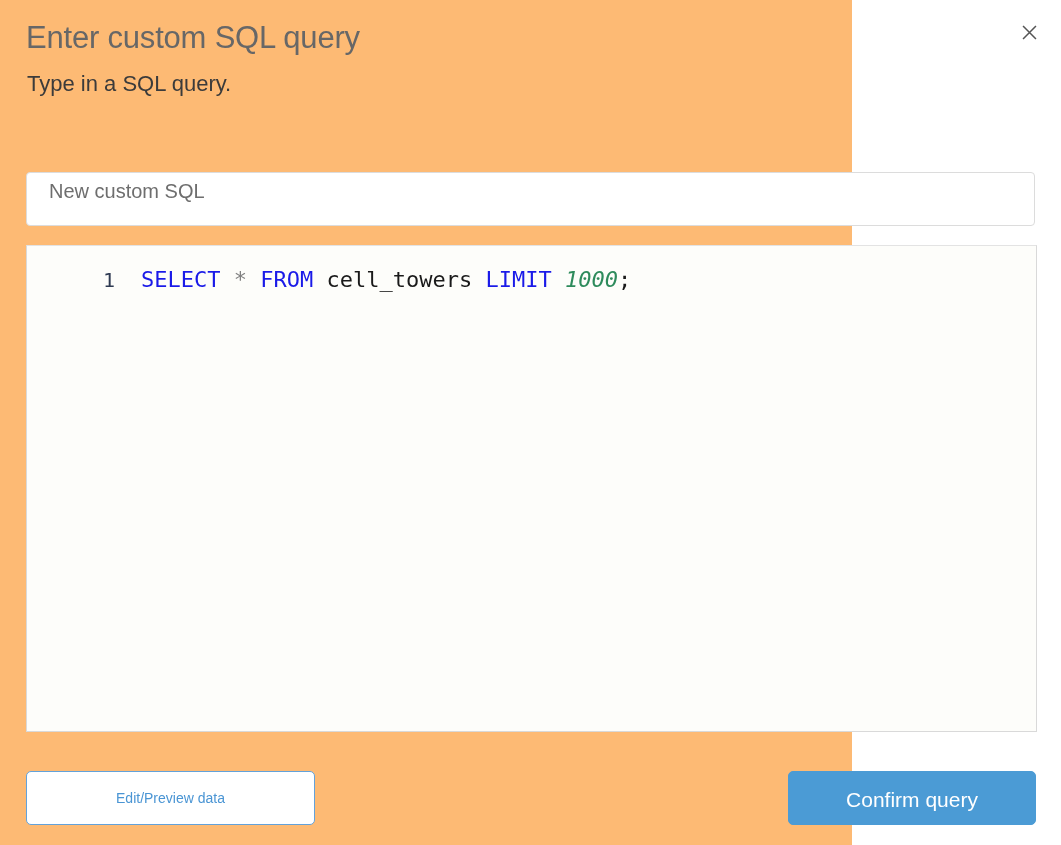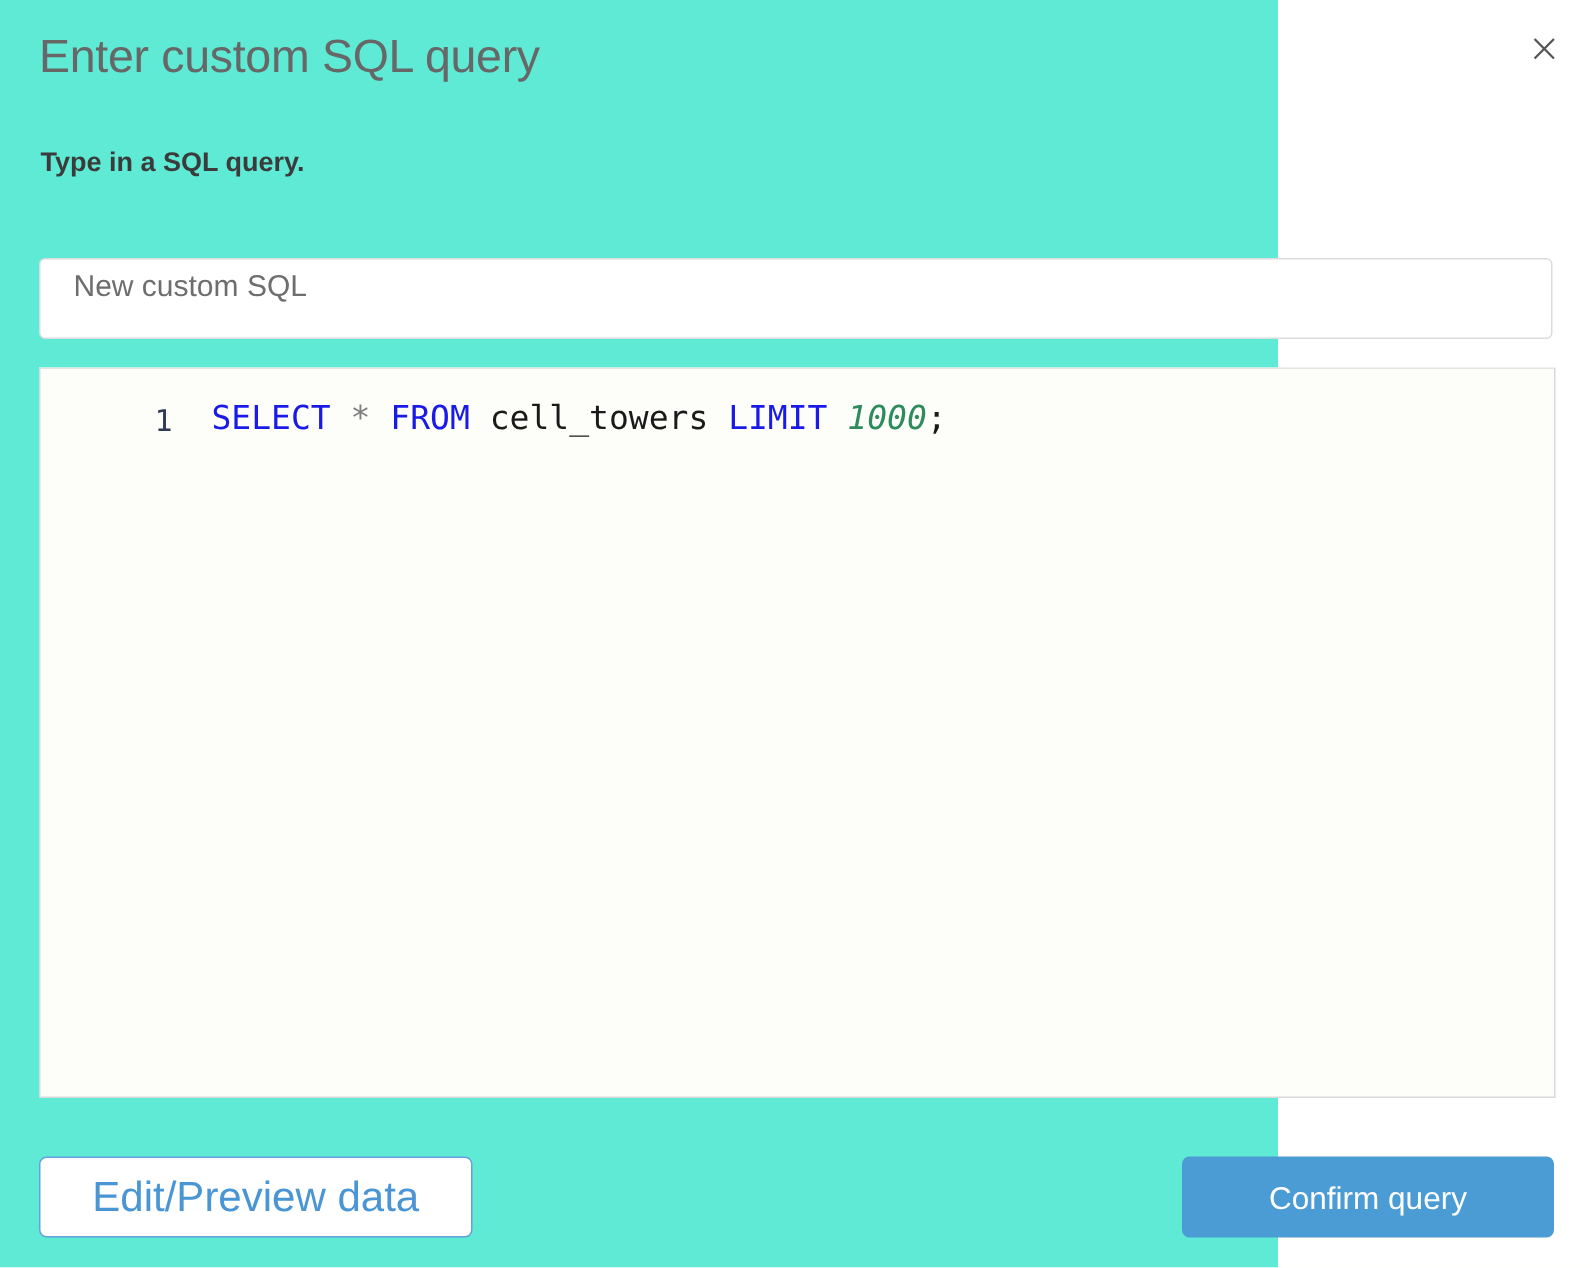--- a/index.html
+++ b/index.html
@@ -15,21 +15,21 @@
     position: relative;
   }
 
   .dialog {
     position: absolute;
     left: 0;
     top: 0;
     width: 852px;
     height: 845px;
     box-sizing: border-box;
-    background: #5eead4;
+    background: #fdba74;
   }
 
   
   .dialog-header {
     position: absolute;
     left: 0;
     top: 0;
     width: 1061px;
     height: 70px;
   }
@@ -62,23 +62,23 @@
   }
   .close-icon {
     display: block;
     width: 19px;
     height: 19px;
   }
 
   .dialog-subtitle {
     position: absolute;
     left: 27px;
-    top: 95px;
-    font-size: 18px;
-    font-weight: 700;
+    top: 71px;
+    font-size: 22px;
+    font-weight: 400;
     color: #3b3b3b;
     line-height: 26px;
     white-space: nowrap;
   }
 
   
   .name-input {
     position: absolute;
     left: 26px;
     top: 172px;
@@ -155,21 +155,21 @@
     left: 26px;
     top: 771px;
     width: 289px;
     height: 54px;
     box-sizing: border-box;
     background: #ffffff;
     border: 1px solid #63a2da;
     border-radius: 5px;
     color: #4a95d4;
     font-family: "Liberation Sans", sans-serif;
-    font-size: 28px;
+    font-size: 14px;
     font-weight: 400;
     cursor: pointer;
     padding: 0;
   }
 
   .btn-primary {
     position: absolute;
     left: 788px;
     top: 771px;
     width: 248px;

